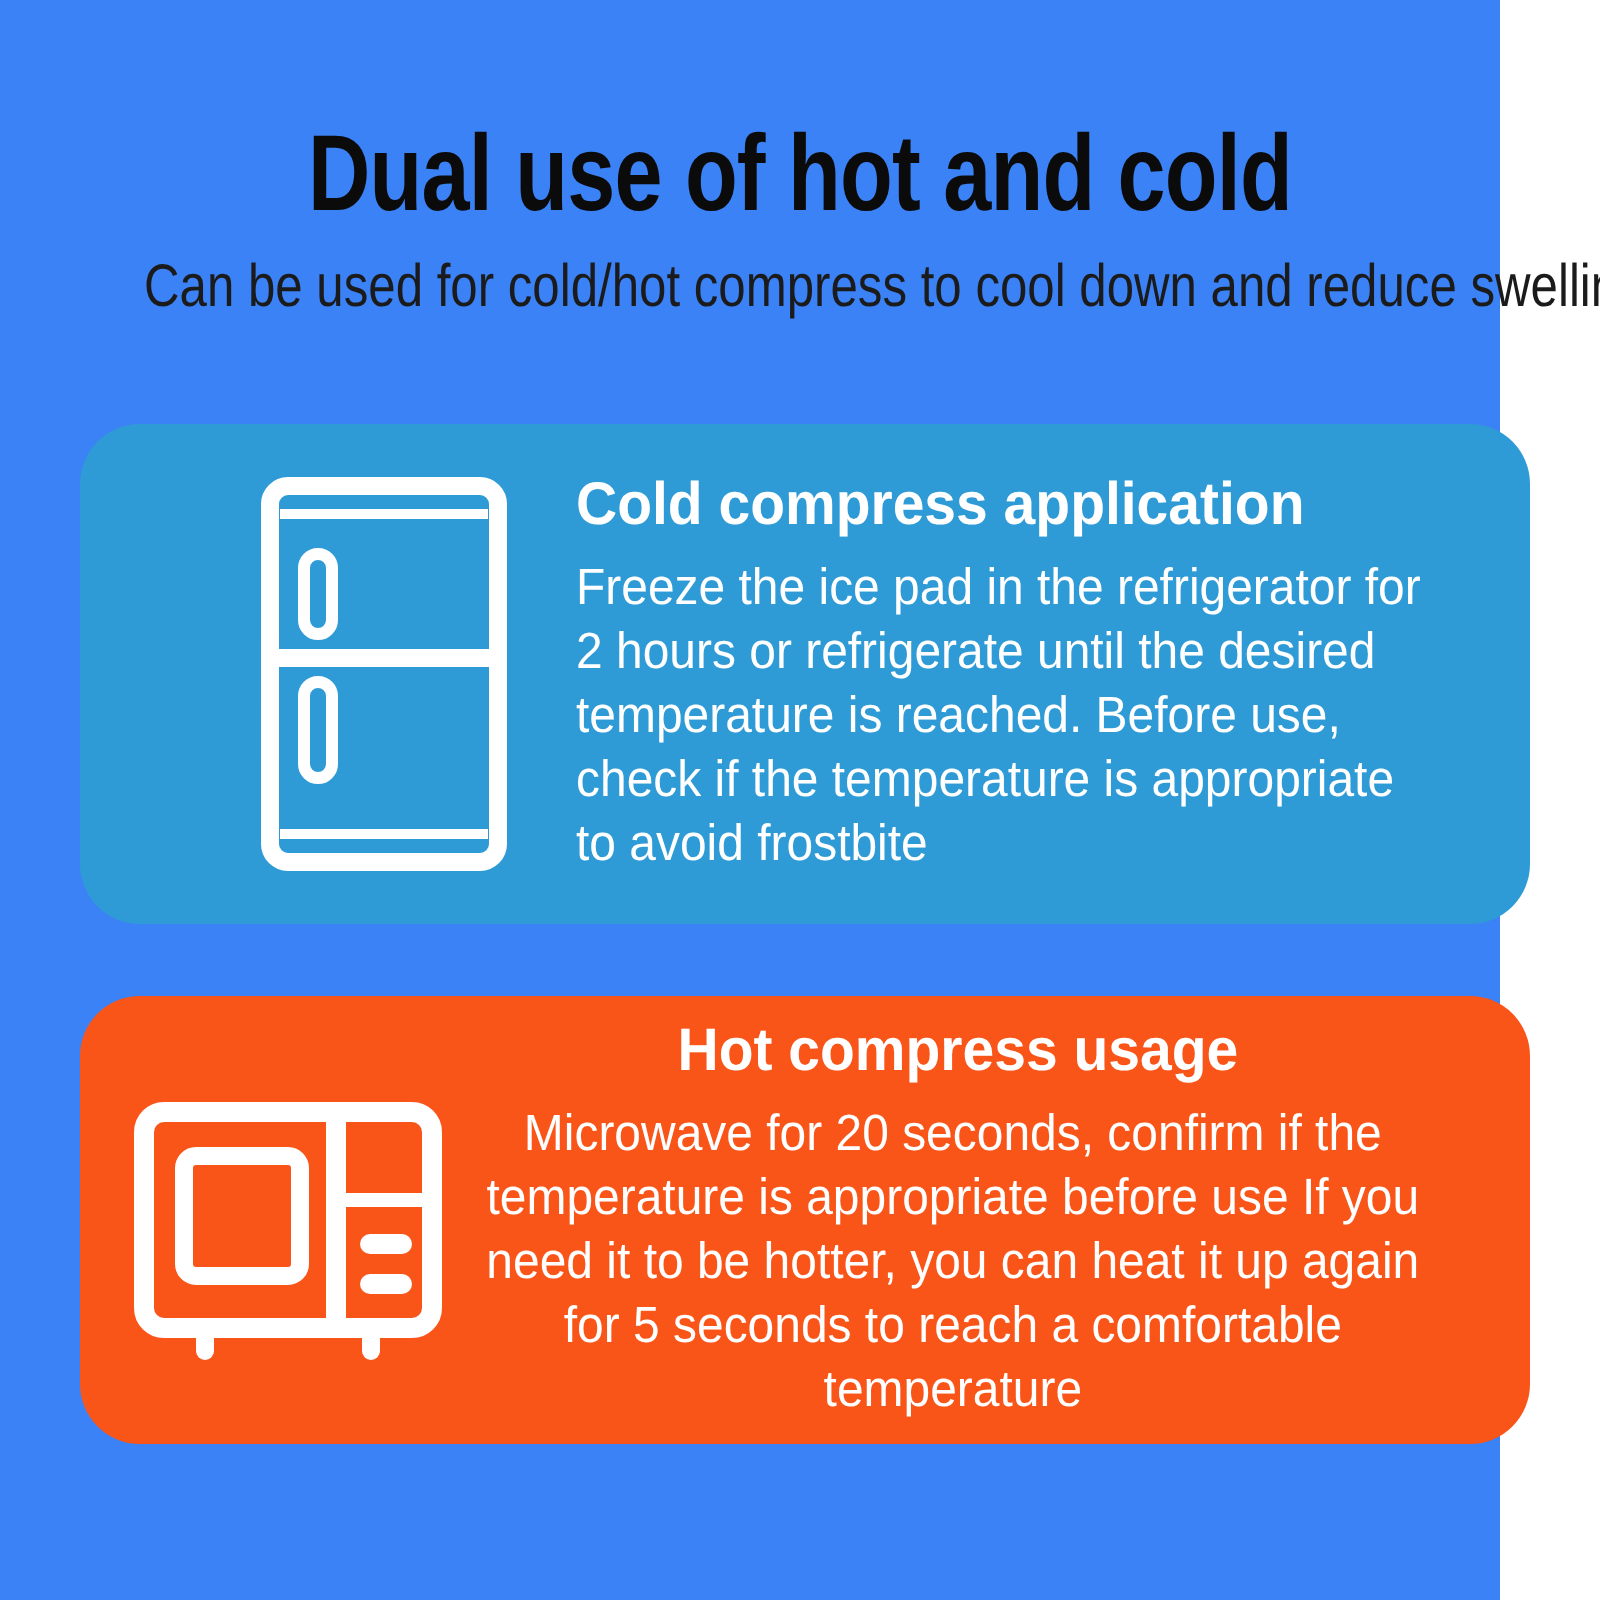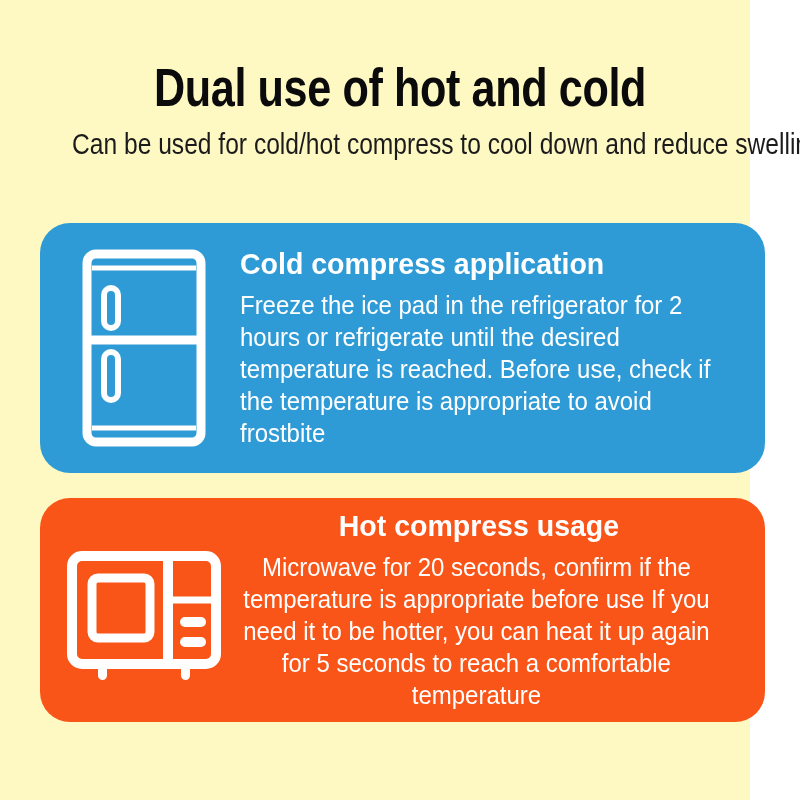--- a/index.html
+++ b/index.html
@@ -15,21 +15,21 @@
     font-family: "Liberation Sans", sans-serif;
     color: #111111;
     -webkit-font-smoothing: antialiased;
     overflow: hidden;
   }
 
   .page {
     position: relative;
     width: 750px;
     height: 800px;
-    background: #fef9c3;
+    background: #3b82f6;
   }
 
   
   .header {
     position: absolute;
     left: 0;
     top: 0;
     width: 800px;
     text-align: center;
   }
@@ -64,23 +64,24 @@
     position: absolute;
     left: 40px;
     width: 725px;
     border-radius: 30px;
     display: flex;
     align-items: center;
     overflow: hidden;
   }
 
   .card-cold {
-    top: 223px;
+    top: 212px;
     height: 250px;
     background: #2f9bd6;
+    padding-left: 48px;
   }
 
   .card-hot {
     top: 498px;
     height: 224px;
     background: #fa5519;
     text-align: center;
   }
 
   .card-icon {

